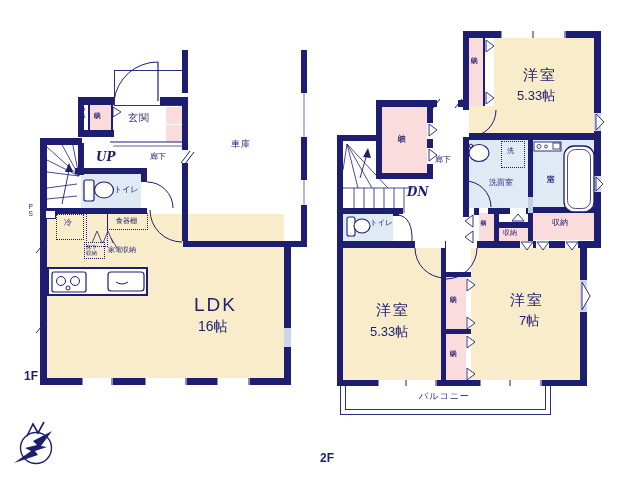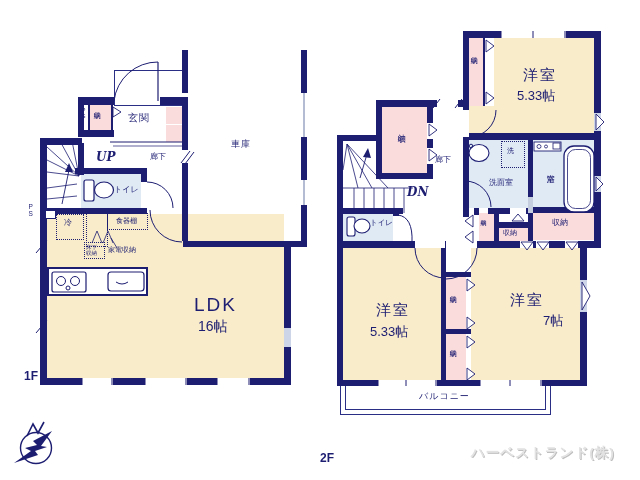--- a/index.html
+++ b/index.html
@@ -240,21 +240,21 @@
       <div class="lbl v" style="left: 80px; top: 107px; font-size: 6px;">PS</div>
       <div class="lbl v" style="left: 27px; top: 203px; font-size: 6.5px;">PS</div>
       <div class="lbl" style="left: 64px; top: 219px; font-size: 8px;">冷</div>
       <div class="lbl" style="left: 116px; top: 217px; font-size: 7px;">食器棚</div>
       <div class="lbl" style="left: 108px; top: 246px; font-size: 7px;">家電収納</div>
       <div class="lbl" style="left: 85px; top: 244px; font-size: 5.5px; width: 13px; white-space: normal; word-break: break-all; text-align: center;">床下収納</div>
       <div class="lbl b" style="left: 24px; top: 370px; font-size: 12px;">1F</div>
       <div class="lbl" style="left: 523px; top: 67px; font-size: 15px; letter-spacing: 2px;">洋室</div>
       <div class="lbl" style="left: 517px; top: 89px; font-size: 13px;">5.33帖</div>
       <div class="lbl" style="left: 510px; top: 292px; font-size: 15px; letter-spacing: 2px;">洋室</div>
-      <div class="lbl" style="left: 543px; top: 314px; font-size: 13px;">7帖</div>
+      <div class="lbl" style="left: 519px; top: 314px; font-size: 13px;">7帖</div>
       <div class="lbl" style="left: 376px; top: 302px; font-size: 15px; letter-spacing: 2px;">洋室</div>
       <div class="lbl" style="left: 370px; top: 325px; font-size: 13px;">5.33帖</div>
       <div class="lbl v" style="left: 545px; top: 168px; font-size: 8px;">浴室</div>
       <div class="lbl" style="left: 489px; top: 179px; font-size: 8px;">洗面室</div>
       <div class="lbl" style="left: 507px; top: 147px; font-size: 7px;">洗</div>
       <div class="lbl" style="left: 370px; top: 219px; font-size: 7.5px;">トイレ</div>
       <div class="lbl" style="left: 435px; top: 156px; font-size: 8px;">廊下</div>
       <div class="lbl it" style="left: 407px; top: 186px; font-size: 12px;">DN</div>
       <div class="lbl" style="left: 419px; top: 392px; font-size: 9px; letter-spacing: 1px;">バルコニー</div>
       <div class="lbl v" style="left: 470px; top: 51px; font-size: 7px;">収納</div>
@@ -266,14 +266,13 @@
       <div class="lbl v" style="left: 449px; top: 344px; font-size: 7px;">収納</div>
       <div class="lbl b" style="left: 320px; top: 404px; font-size: 12px; margin-top: 48px;">2F</div>
     </div>
 
   <svg width="56" height="58" style="left:10px;top:418px;" viewBox="0 0 56 58">
     <circle cx="26" cy="30" r="15.5" fill="none" stroke="#1d1d72" stroke-width="1.4"></circle>
     <polyline points="17,18 23,6 28,15 34,4" fill="none" stroke="#1d1d72" stroke-width="1.6"></polyline>
     <polygon fill="#1d1d72" points="4,45 21,33 15,30 27,27 23,23 42,13 31,28 37,29 25,33 28,37"></polygon>
   </svg>
 
-  <div id="company">ハーベストランド(株)</div>
 </div>
 
 </body></html>

